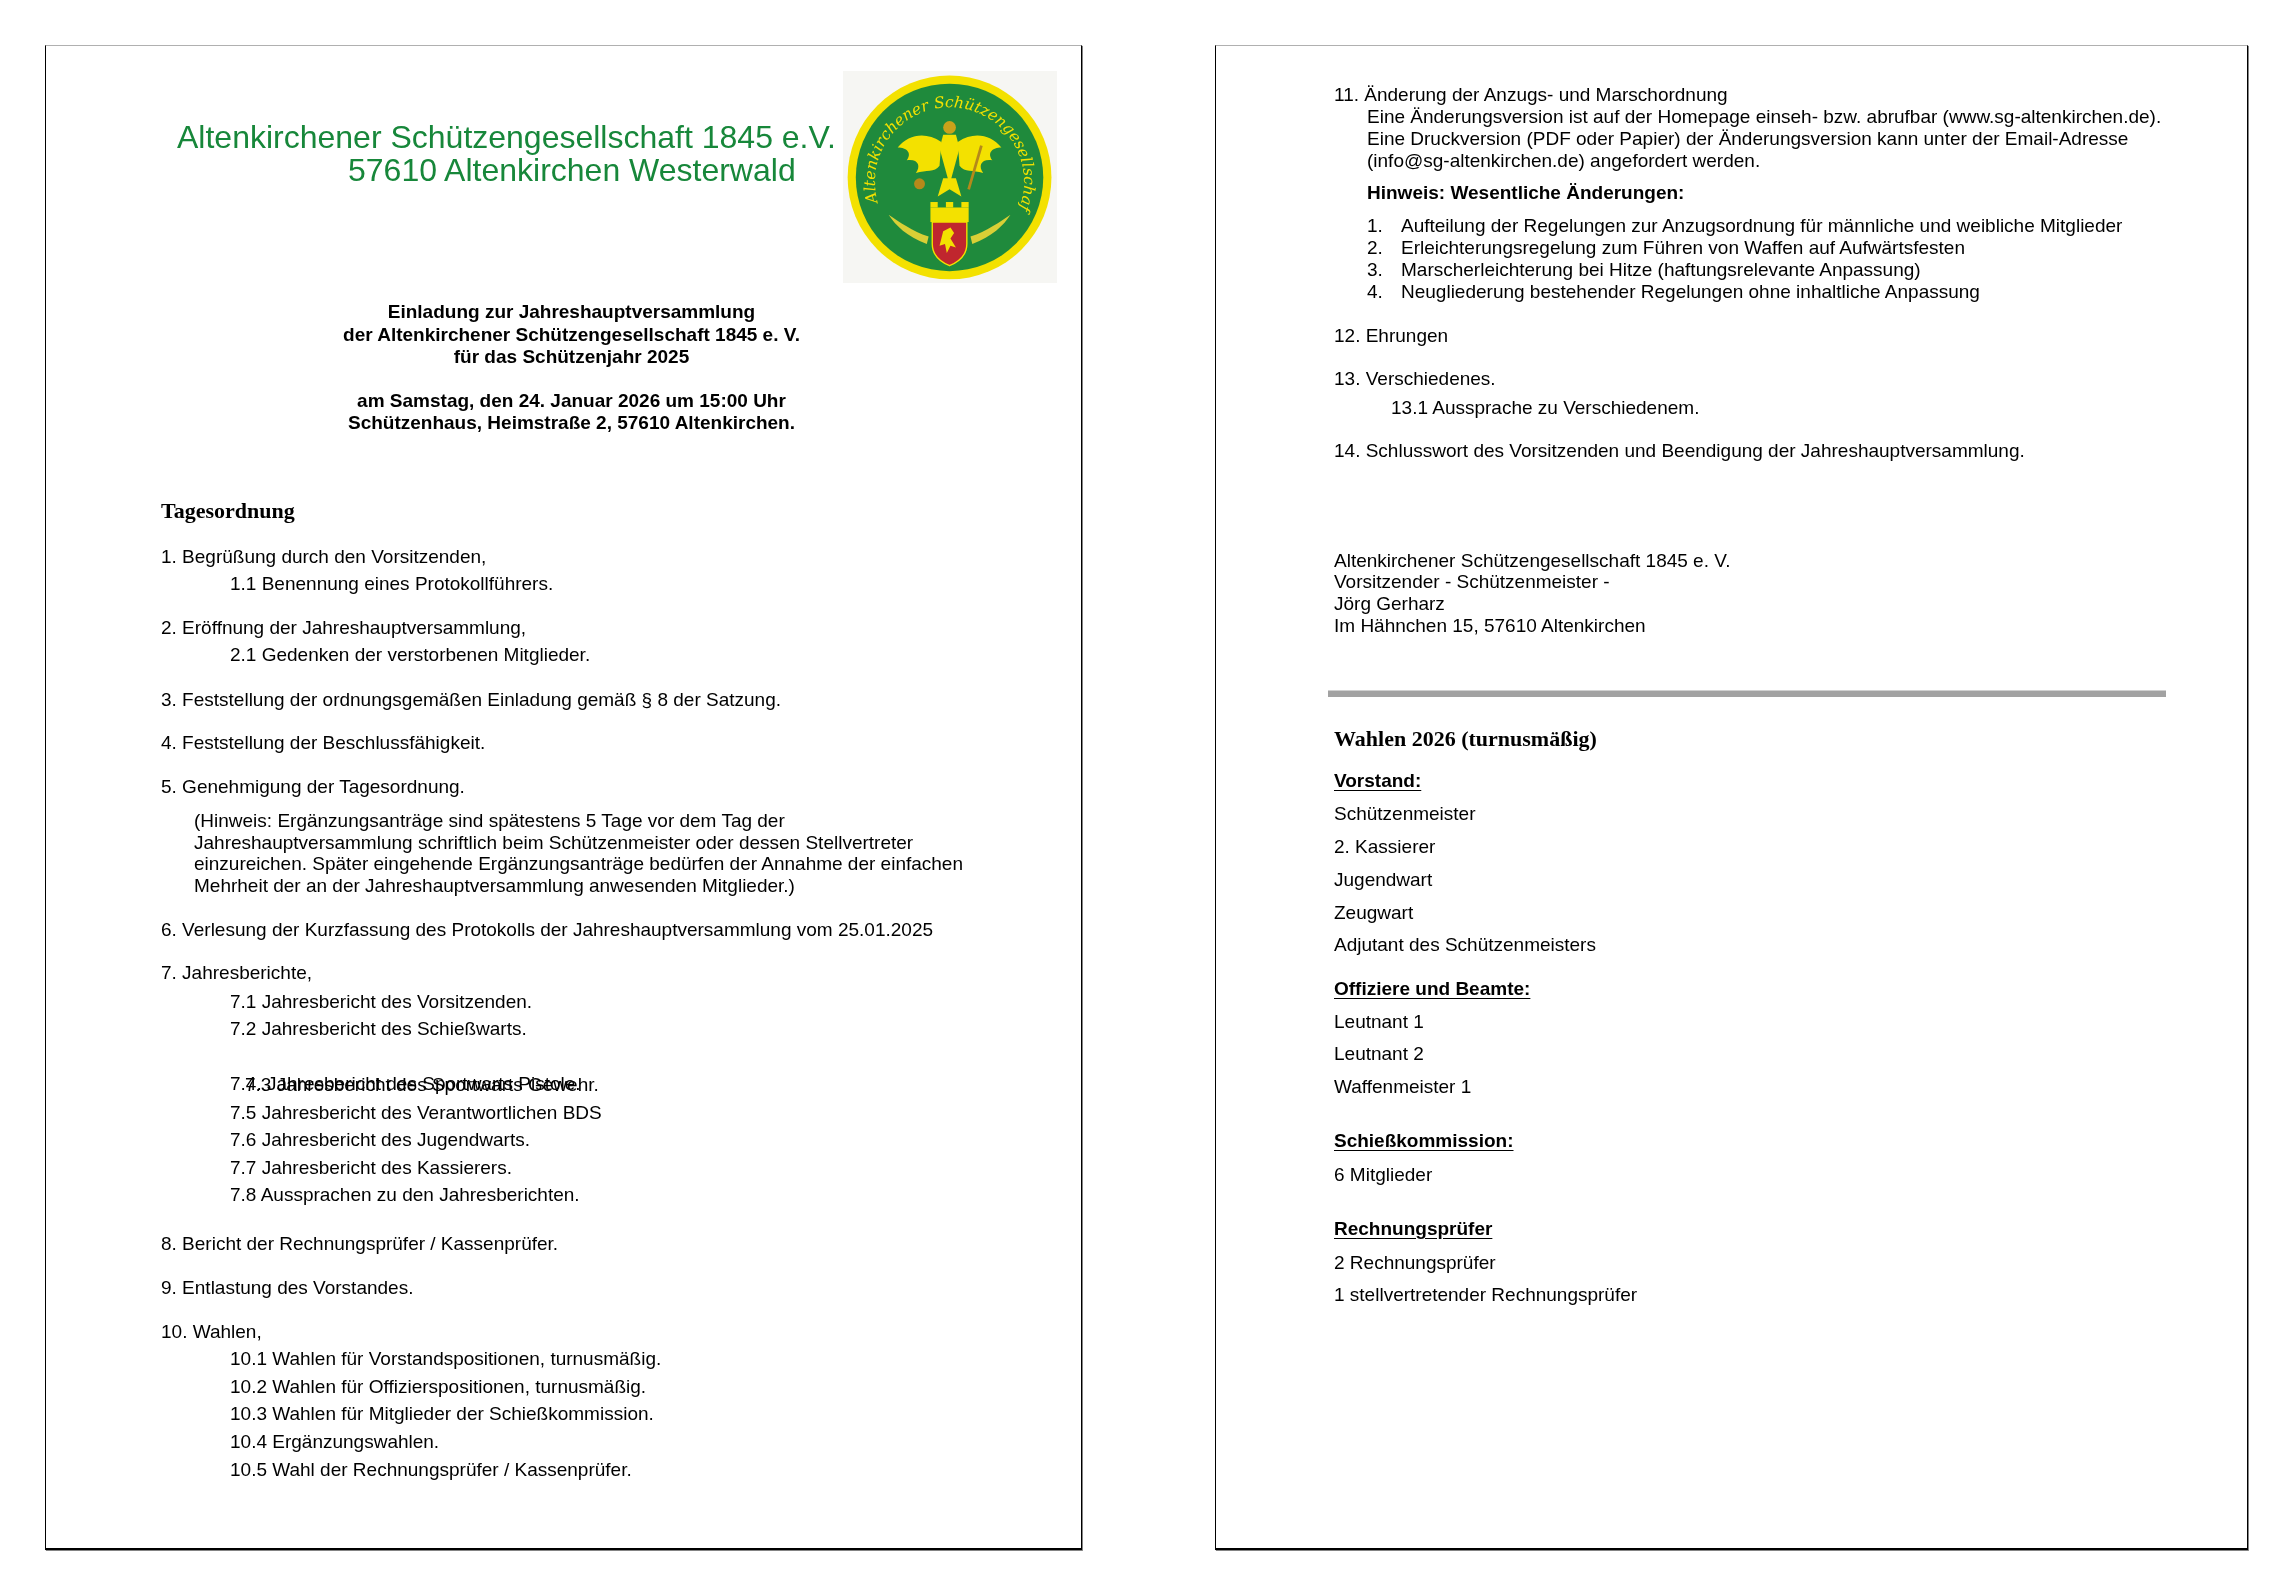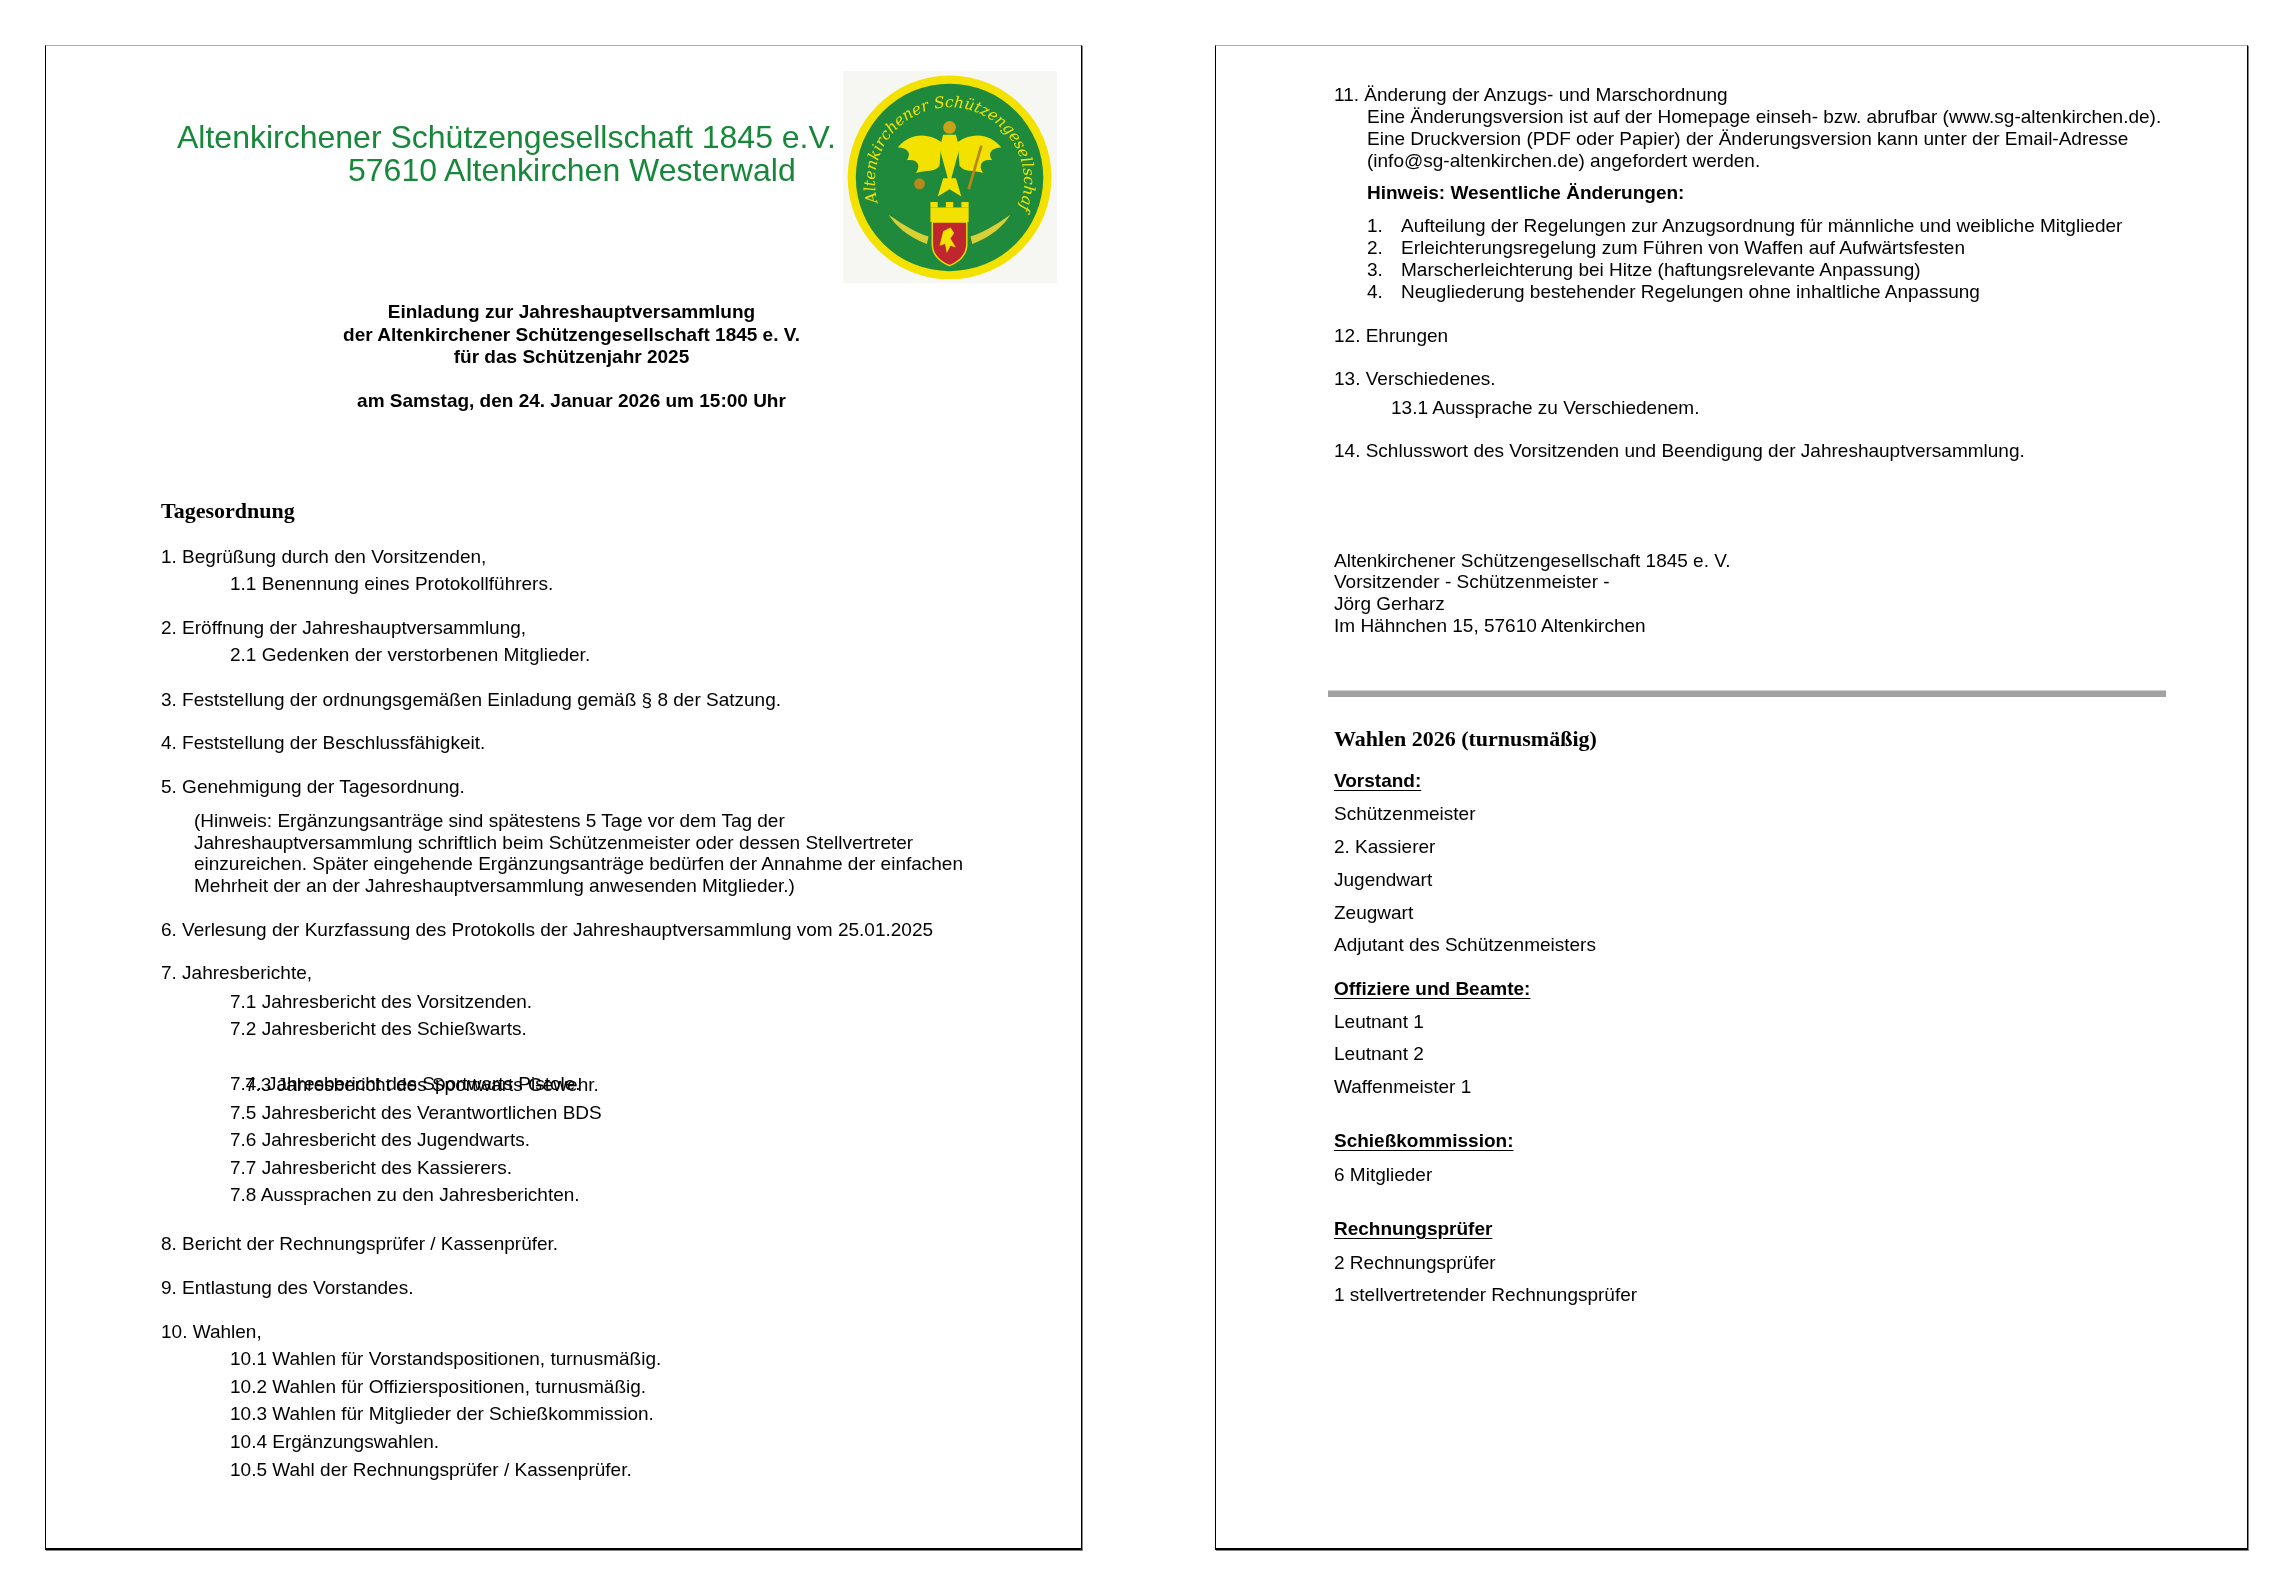--- a/index.html
+++ b/index.html
@@ -63,20 +63,21 @@
 
       <path d="M92 190 C 70 182, 58 170, 50 158 C 62 166, 76 176, 94 182 Z" fill="#d9cf36"></path>
       <path d="M142 190 C 164 182, 176 170, 184 158 C 172 166, 158 176, 140 182 Z" fill="#d9cf36"></path>
     </svg>
   </div>
 
   <div class="abs center-bold" style="top:255px;">Einladung zur Jahreshauptversammlung</div>
   <div class="abs center-bold" style="top:278px;">der Altenkirchener Schützengesellschaft 1845 e. V.</div>
   <div class="abs center-bold" style="top:300px;">für das Schützenjahr 2025</div>
   <div class="abs center-bold" style="top:344px;">am Samstag, den 24. Januar 2026 um 15:00 Uhr</div>
+  <div class="abs center-bold" style="top:366px;">Schützenhaus, Heimstraße 2, 57610 Altenkirchen.</div>
 
   <div class="abs h2" style="left:115px; top:452px;">Tagesordnung</div>
 
   <div class="abs t" style="left:115px; top:500px;">1. Begrüßung durch den Vorsitzenden,</div>
   <div class="abs t" style="left:184px; top:527px;">1.1 Benennung eines Protokollführers.</div>
 
   <div class="abs t" style="left:115px; top:571px;">2. Eröffnung der Jahreshauptversammlung,</div>
   <div class="abs t" style="left:184px; top:598px;">2.1 Gedenken der verstorbenen Mitglieder.</div>
 
   <div class="abs t" style="left:115px; top:643px;">3. Feststellung der ordnungsgemäßen Einladung gemäß § 8 der Satzung.</div>

